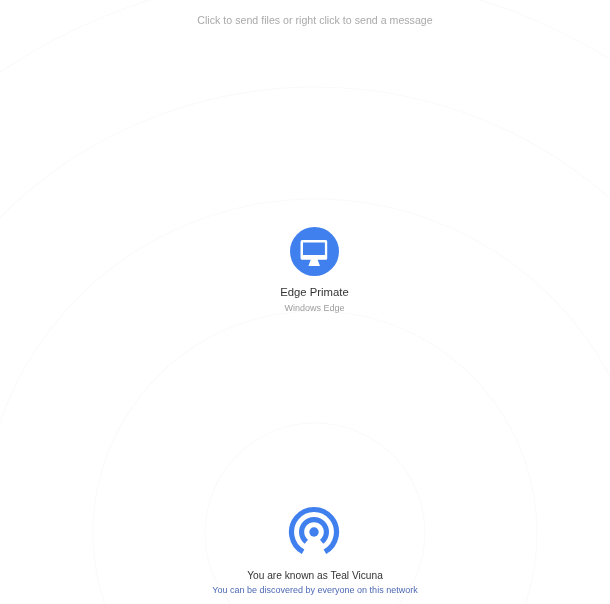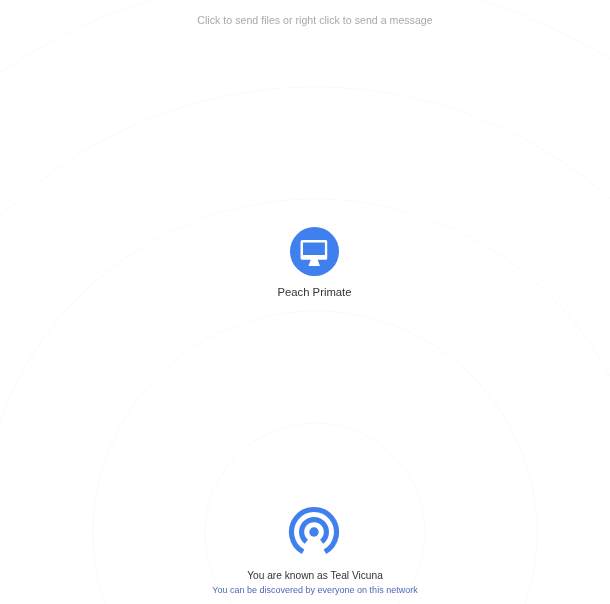--- a/index.html
+++ b/index.html
@@ -50,21 +50,22 @@
 
 <div class="hint">Click to send files or right click to send a message</div>
 
 <div class="devices">
   <div class="device">
     <div class="badge" style="background: rgb(64, 128, 238);">
       <svg width="27.4" height="26.2" viewBox="0 0 27.4 26.2">
         <path fill="#ffffff" fill-rule="evenodd" d="M2.6 0h22.2a2.6 2.6 0 0 1 2.6 2.6v14.7a2.6 2.6 0 0 1-2.6 2.6h-7.4l2.3 6.3h-11.6l2.3-6.3h-7.8a2.6 2.6 0 0 1-2.6-2.6v-14.7a2.6 2.6 0 0 1 2.6-2.6zM2.7 2.6h21.9v12.6h-21.9z"></path>
       </svg>
     </div>
-    <div class="dname">Peach Primate</div>
+    <div class="dname">Edge Primate</div>
+    <div class="dsub">Windows Edge</div>
   </div>
 </div>
 
 <footer>
   <svg class="logo" width="52" height="52" viewBox="0 0 52 52">
     <g fill="none" stroke="#4080ee" stroke-width="5.2" stroke-linecap="butt">
       <path d="M18.37 35.77 A12.4 12.4 0 1 1 33.63 35.77"></path>
       <path d="M15.09 45.68 A22.5 22.5 0 1 1 36.91 45.68"></path>
     </g>
     <circle cx="26" cy="26" r="4.7" fill="#4080ee"></circle>

